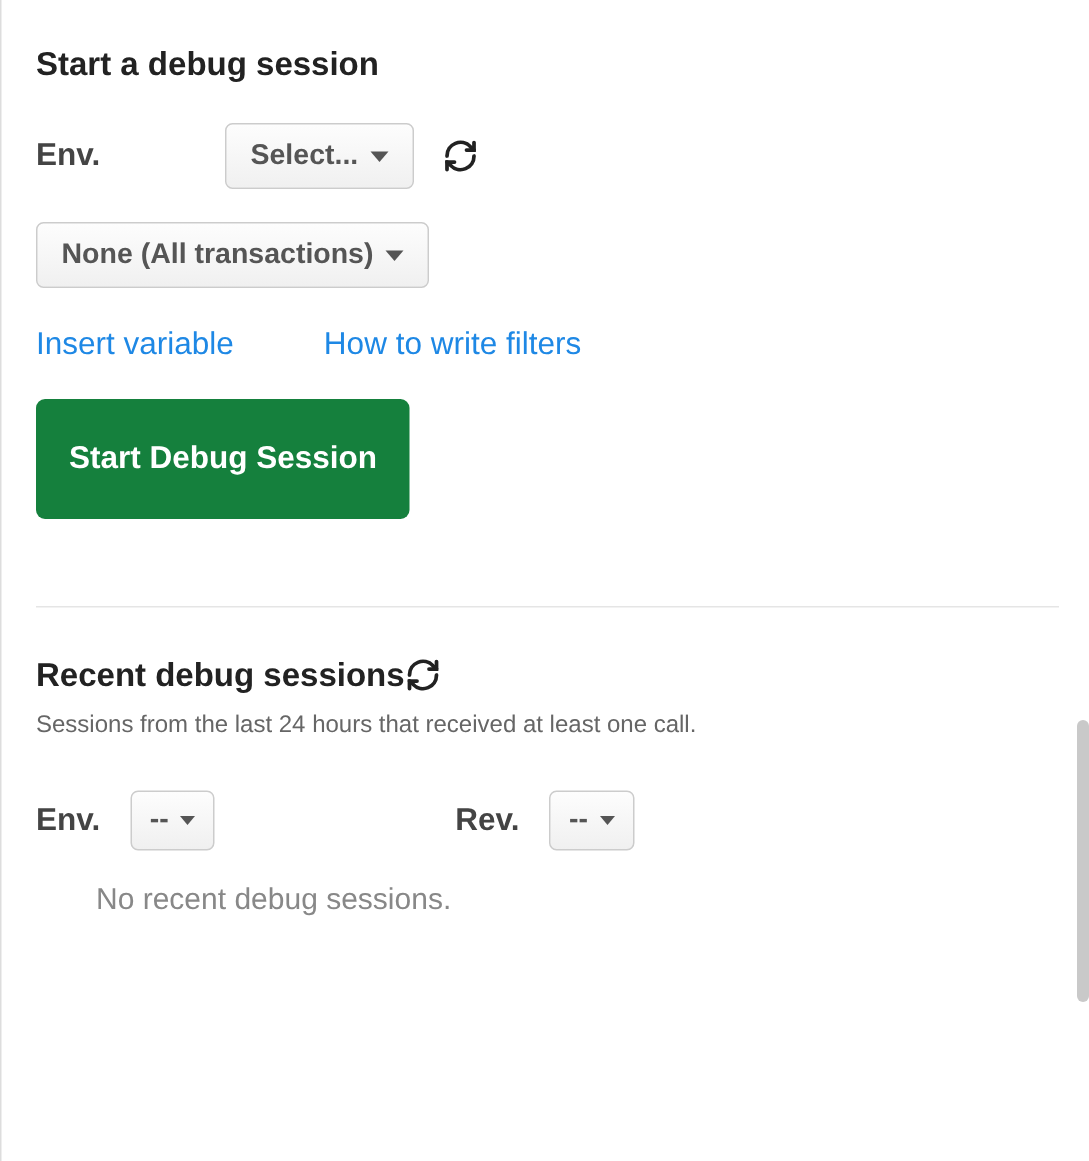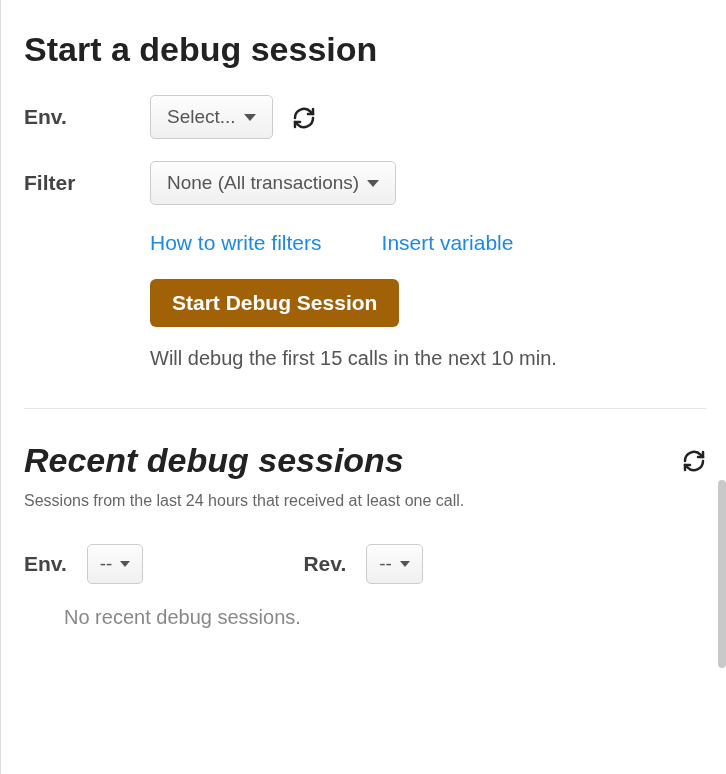--- a/index.html
+++ b/index.html
@@ -7,21 +7,21 @@
       font-family: "Helvetica Neue", Helvetica, Arial, sans-serif;
       font-size: 19px;
       color: #333;
       background: #fff;
       width: 726px;
       height: 774px;
       padding: 30px 20px 20px 24px;
       position: relative;
     }
     h2 {
-      font-size: 34px;
+      font-size: 22px;
       font-weight: bold;
       color: #222;
       margin-bottom: 26px;
     }
     .form-row {
       display: flex;
       align-items: flex-start;
       margin-bottom: 22px;
     }
     .label-col {
@@ -35,21 +35,21 @@
       flex: 1;
     }
     .btn {
       display: inline-flex;
       align-items: center;
       background: linear-gradient(#fdfdfd, #f0f0f0);
       border: 1px solid #ccc;
       border-radius: 5px;
       padding: 10px 16px;
       font-size: 19px;
-      font-weight: normal;
+      font-weight: bold;
       color: #555;
       cursor: pointer;
     }
     .btn .caret {
       display: inline-block;
       margin-left: 8px;
       width: 0; height: 0;
       border-left: 6px solid transparent;
       border-right: 6px solid transparent;
       border-top: 7px solid #555;
@@ -75,45 +75,44 @@
       cursor: pointer;
     }
     .link-row {
       display: flex;
       gap: 60px;
       margin-top: 2px;
       margin-bottom: 24px;
     }
     .btn-primary {
       display: inline-block;
-      background: #a16207;
+      background: #15803d;
       color: #fff;
       font-weight: bold;
       font-size: 21px;
       border: none;
       border-radius: 6px;
-      padding: 12px 22px;
+      padding: 28px 22px;
       cursor: pointer;
       margin-bottom: 20px;
     }
     .note {
       color: #555;
       font-size: 20px;
     }
     hr {
       border: none;
       border-top: 1px solid #e5e5e5;
       margin: 38px 0 32px 0;
     }
     .section-header {
       display: flex;
       align-items: center;
-      justify-content: space-between;
+      justify-content: flex-start;
       margin-bottom: 8px;
-      font-style: italic;
     }
     .section-header h2 { margin-bottom: 0; }
     .subtext {
       color: #666;
       font-size: 16px;
       line-height: 1.6;
       margin-bottom: 30px;
     }
     .recent-row {
       display: flex;
@@ -166,35 +165,33 @@
         <path d="M3 12a9 9 0 0 1 15.5-6.3L21 8"></path>
         <path d="M21 3v5h-5"></path>
         <path d="M21 12a9 9 0 0 1-15.5 6.3L3 16"></path>
         <path d="M3 21v-5h5"></path>
       </svg>
     </span>
   </div>
 </div>
 
 <div class="form-row">
-  <div class="label-col">Filter</div>
   <div class="field-col">
     <button class="btn">
       <span>None (All transactions)</span>
       <span class="caret"></span>
     </button>
 
     <div class="link-row" style="margin-top:26px;">
+      <a class="link">Insert variable</a>
       <a class="link">How to write filters</a>
-      <a class="link">Insert variable</a>
     </div>
 
     <button class="btn-primary">Start Debug Session</button>
 
-    <div class="note">Will debug the first 15 calls in the next 10 min.</div>
   </div>
 </div>
 
 <hr>
 
 <div class="section-header">
   <h2>Recent debug sessions</h2>
   <span class="refresh-icon" style="margin-left:0;">
     <svg viewBox="0 0 24 24" fill="none" stroke="#222" stroke-width="2.5" stroke-linecap="round">
       <path d="M3 12a9 9 0 0 1 15.5-6.3L21 8"></path>

